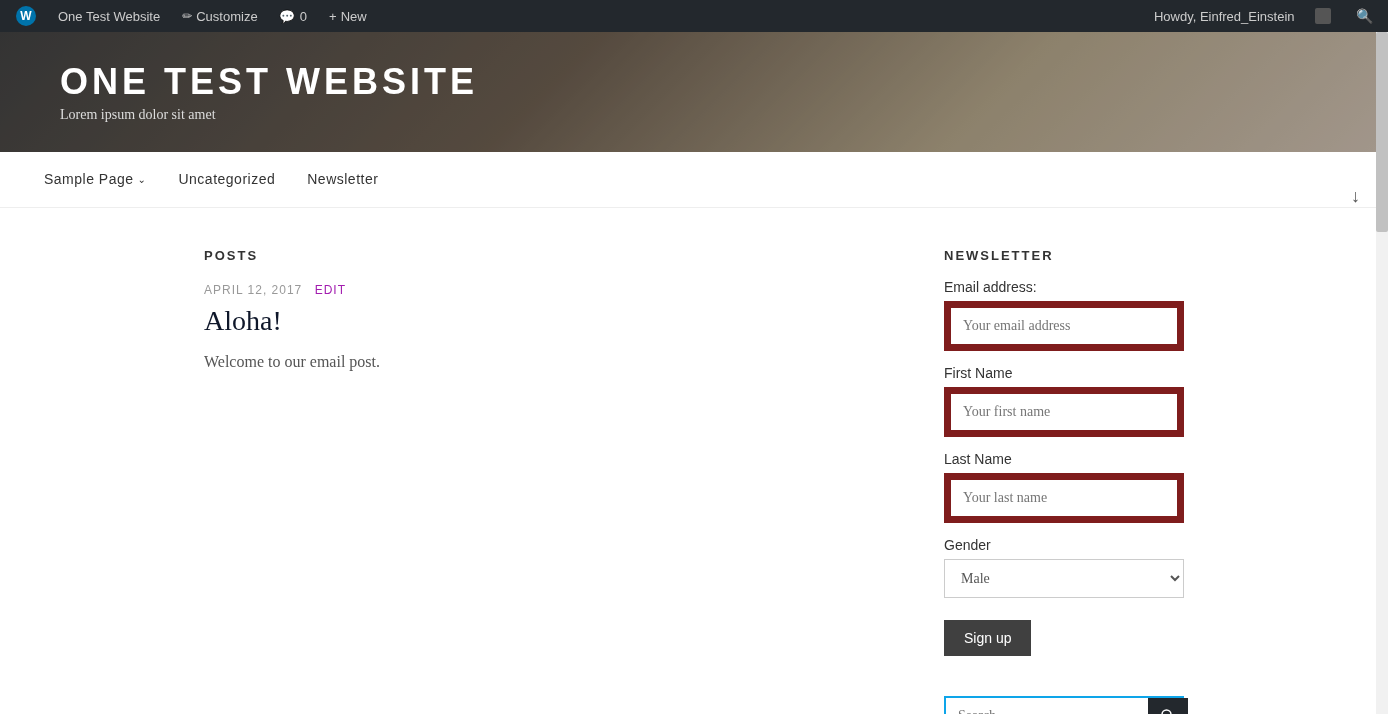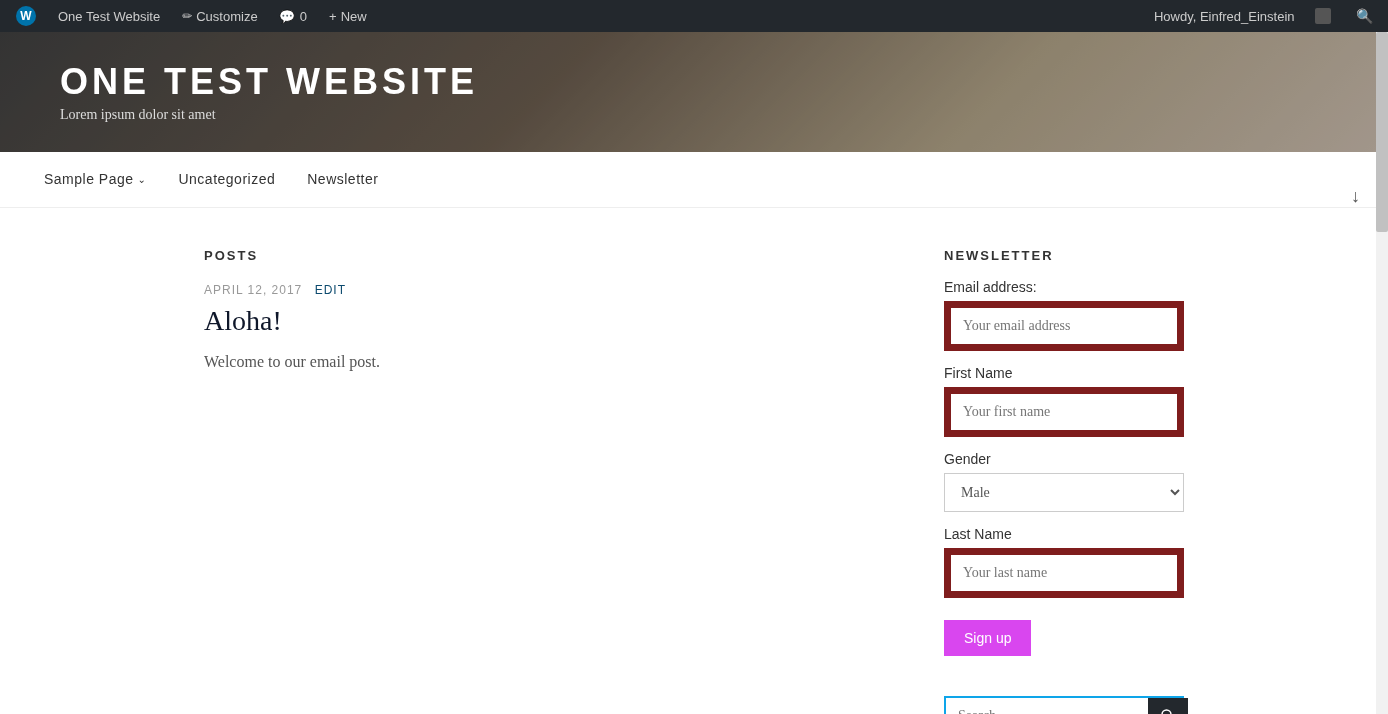--- a/index.html
+++ b/index.html
@@ -156,21 +156,21 @@
     }
     .post-meta {
       font-size: 12px;
       color: #999;
       letter-spacing: 1px;
       text-transform: uppercase;
       margin-bottom: 8px;
       font-family: -apple-system, BlinkMacSystemFont, "Segoe UI", sans-serif;
     }
     .post-meta .edit-link {
-      color: #0c4a6e;
+      color: #a21caf;
       cursor: pointer;
       margin-left: 8px;
     }
     .post-title {
       font-size: 28px;
       font-weight: 400;
       color: #333;
       margin-bottom: 12px;
     }
     .post-excerpt {
@@ -220,21 +220,21 @@
       padding: 10px 12px;
       border: 1px solid #ccc;
       font-size: 14px;
       color: #555;
       font-family: Georgia, serif;
       outline: none;
       appearance: auto;
       background: #fff;
     }
     .btn-signup {
-      background: #d946ef;
+      background: #404040;
       color: #fff;
       border: none;
       padding: 10px 20px;
       font-size: 14px;
       font-family: -apple-system, BlinkMacSystemFont, "Segoe UI", sans-serif;
       cursor: pointer;
       margin-top: 8px;
     }
 
     
@@ -365,31 +365,31 @@
         <label class="form-label">Email address:</label>
         <input class="form-input" type="email" placeholder="Your email address" style="">
       </div>
 
       <div class="form-group">
         <label class="form-label">First Name</label>
         <input class="form-input" type="text" placeholder="Your first name" style="">
       </div>
 
       <div class="form-group">
+        <label class="form-label">Last Name</label>
+        <input class="form-input" type="text" placeholder="Your last name" style="">
+      </div>
+
+      <div class="form-group">
         <label class="form-label">Gender</label>
         <select class="form-select">
           <option>Male</option>
           <option>Female</option>
           <option>Other</option>
         </select>
-      </div>
-
-      <div class="form-group">
-        <label class="form-label">Last Name</label>
-        <input class="form-input" type="text" placeholder="Your last name" style="">
       </div>
 
       <button class="btn-signup">Sign up</button>
     </div>
 
     <div class="search-widget">
       <div class="search-form">
         <input class="search-input" type="search" placeholder="Search …" style="">
         <button class="search-btn">
           <svg width="16" height="16" viewBox="0 0 16 16" fill="none">

